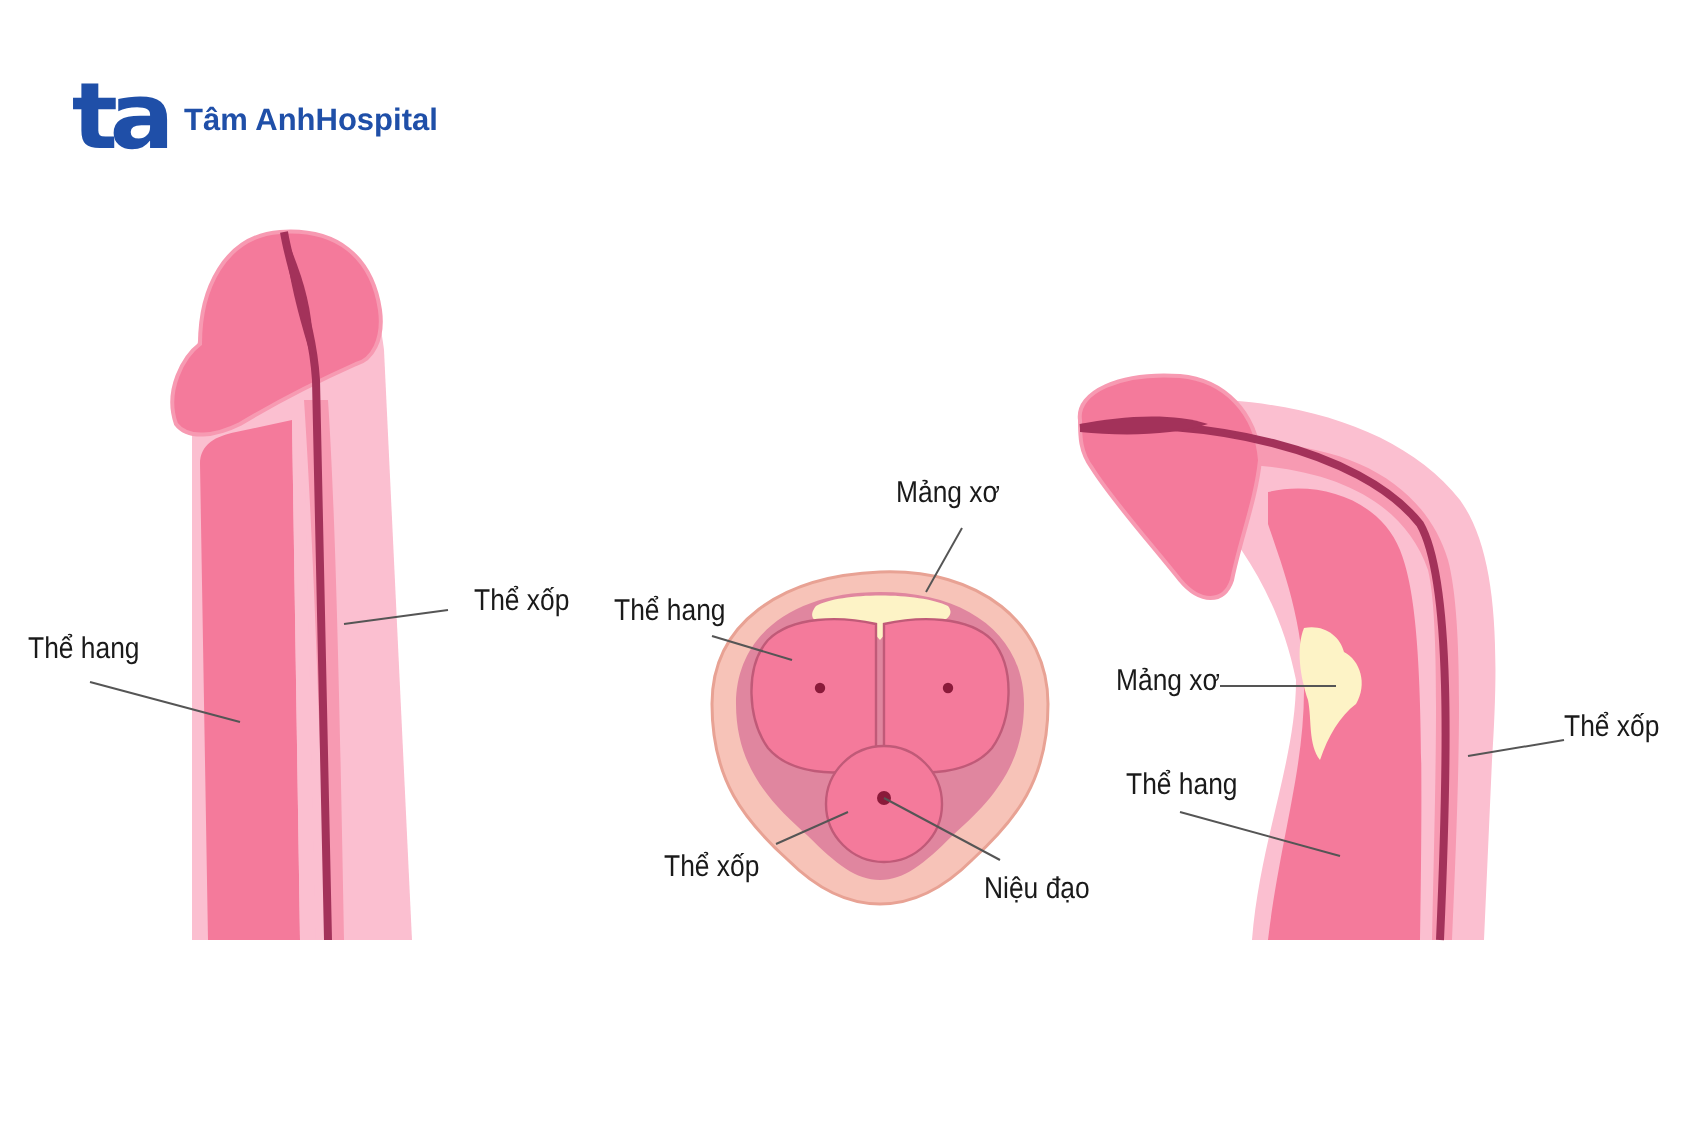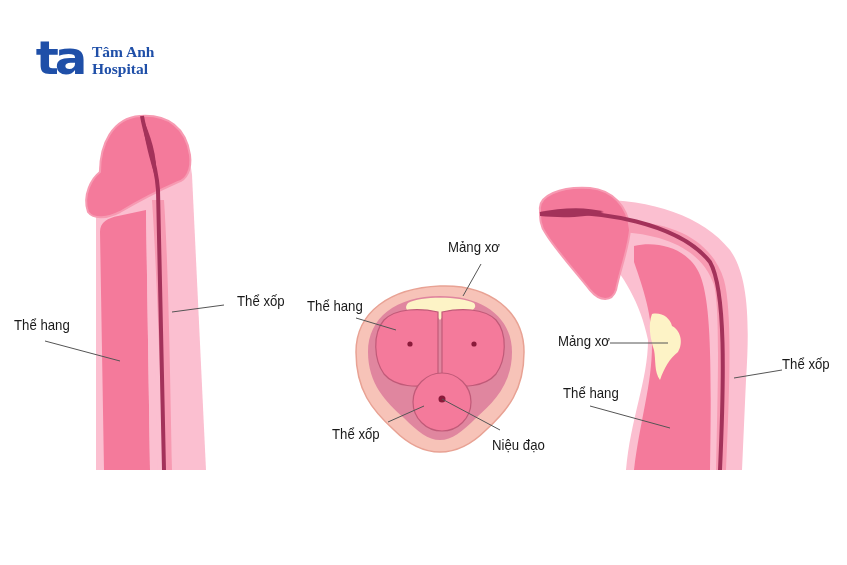--- a/index.html
+++ b/index.html
@@ -3,22 +3,22 @@
   <meta charset="utf-8">
   <style>
     html, body { margin: 0; padding: 0; background: #ffffff; }
     body { width: 847px; height: 565px; position: relative; overflow: hidden;
            font-family: "Liberation Sans", "DejaVu Sans", sans-serif; }
     .stage { position: absolute; left: 0; top: 0; width: 847px; height: 565px; }
     .logo { position: absolute; left: 37px; top: 40px; display: flex; align-items: center; }
     .logo-mark { font-family: "DejaVu Sans", sans-serif; font-weight: 900; font-size: 46px;
                  color: #1f4fa8; letter-spacing: -4px; line-height: 36px; height: 40px;
                  transform: scaleX(1.05); }
-    .logo-text { margin-left: 10px; display: flex; flex-direction: column; color: #1f4fa8;
-                 font-weight: bold; font-size: 15.5px; line-height: 17px; font-family: Liberation Serif, serif; }
+    .logo-text { margin-left: 10px; display: flex; flex-direction: row; color: #1f4fa8;
+                 font-weight: bold; font-size: 15.5px; line-height: 17px; }
     .label { position: absolute; font-family: "Liberation Sans", sans-serif; font-size: 15px;
              color: #1a1a1a; white-space: nowrap; transform: scaleX(0.88); transform-origin: left top; }
     svg { position: absolute; left: 0; top: 0; }
   </style>
 </head>
 <body>
 
 <div class="stage">
 
   <div class="logo">

